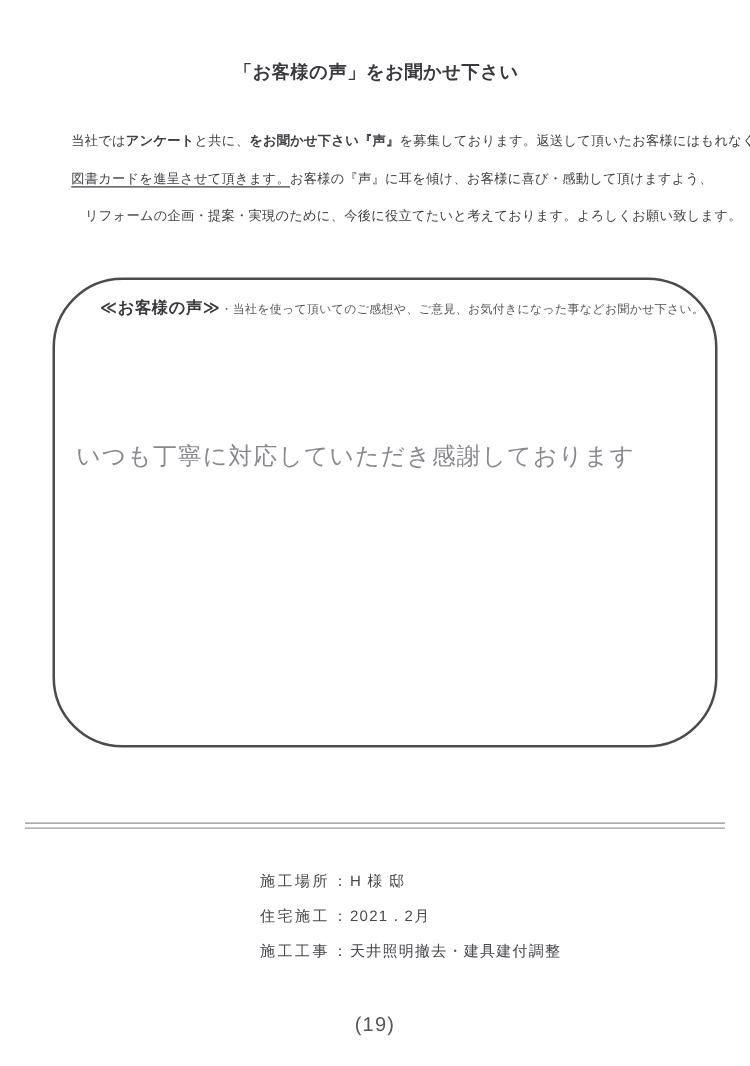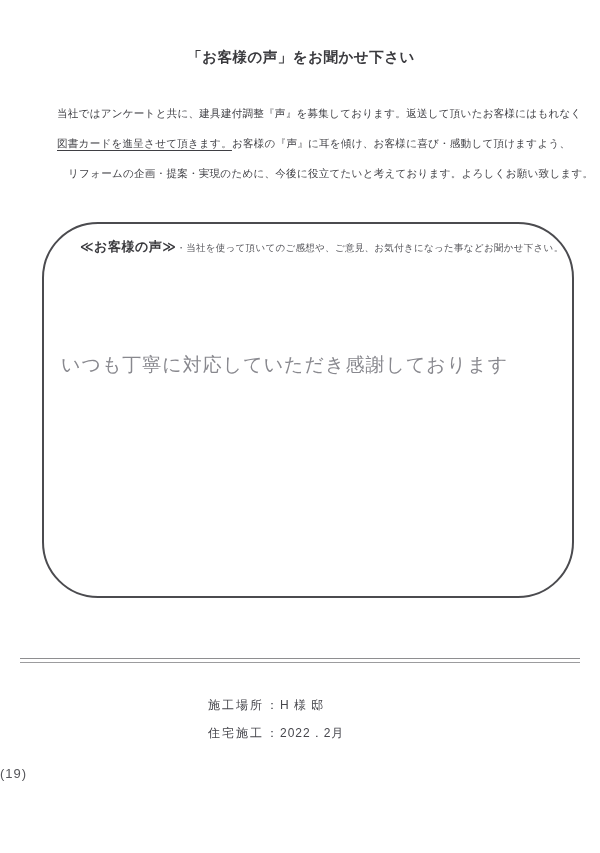--- a/index.html
+++ b/index.html
@@ -42,21 +42,21 @@
   }
   .intro .line {
     height: 30px;
     line-height: 30px;
     white-space: nowrap;
   }
   .intro .line3 {
     padding-left: 11px;
     text-align: right;
   }
-  .b { font-weight: normal; }
+  .b { font-weight: bold; }
   .bu {
     font-weight: normal;
     text-decoration: underline;
     text-underline-offset: 3px;
   }
   .voice-box {
     position: absolute;
     top: 222px;
     left: 42px;
     width: 532px;
@@ -121,54 +121,58 @@
     letter-spacing: 2px;
   }
   .detail-sep {
     margin: 0 2px;
   }
   .detail-value {
     letter-spacing: 1px;
   }
   .page-number {
     position: absolute;
-    top: 766px;
+    top: 812px;
     left: 0;
     width: 100%;
-    font-size: 13px;
+    text-align: center;
+    font-size: 16px;
     color: #55555a;
     letter-spacing: 1px;
   }
 </style>
 </head>
 <body>
 
 <div class="page">
 
   <div class="doc-title">「お客様の声」をお聞かせ下さい</div>
 
   <div class="intro">
-    <div class="line"><span>当社では</span><span class="b">アンケート</span><span>と共に、</span><span class="b">建具建付調整『声』</span><span>を募集しております。返送して頂いたお客様にはもれなく</span></div>
+    <div class="line"><span>当社では</span><span class="b">アンケート</span><span>と共に、</span><span class="b">をお聞かせ下さい『声』</span><span>を募集しております。返送して頂いたお客様にはもれなく</span></div>
     <div class="line"><span class="bu">図書カードを進呈させて頂きます。</span><span>お客様の『声』に耳を傾け、お客様に喜び・感動して頂けますよう、</span></div>
     <div class="line line3"><span>リフォームの企画・提案・実現のために、今後に役立てたいと考えております。よろしくお願い致します。</span></div>
   </div>
 
   <div class="voice-box">
     <div class="voice-box-header">
       <span class="voice-box-heading">≪お客様の声≫</span><span class="voice-box-note">・当社を使って頂いてのご感想や、ご意見、お気付きになった事などお聞かせ下さい。</span>
     </div>
     <div class="voice-comment">いつも丁寧に対応していただき感謝しております</div>
   </div>
 
   <div class="double-rule"></div>
 
   <div class="details">
     <div class="detail-row">
       <span class="detail-label">施工場所</span><span class="detail-sep">：</span><span class="detail-value">H 様 邸</span>
     </div>
     <div class="detail-row">
-      <span class="detail-label">住宅施工</span><span class="detail-sep">：</span><span class="detail-value">2022．2月</span>
+      <span class="detail-label">住宅施工</span><span class="detail-sep">：</span><span class="detail-value">2021．2月</span>
+    </div>
+    <div class="detail-row">
+      <span class="detail-label">施工工事</span><span class="detail-sep">：</span><span class="detail-value">天井照明撤去・建具建付調整</span>
     </div>
   </div>
 
   <div class="page-number">(19)</div>
 
 </div>
 
 </body></html>

